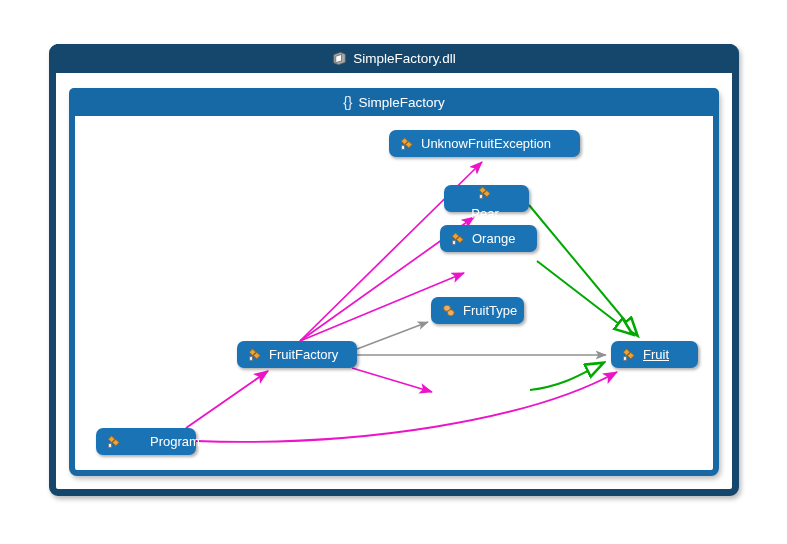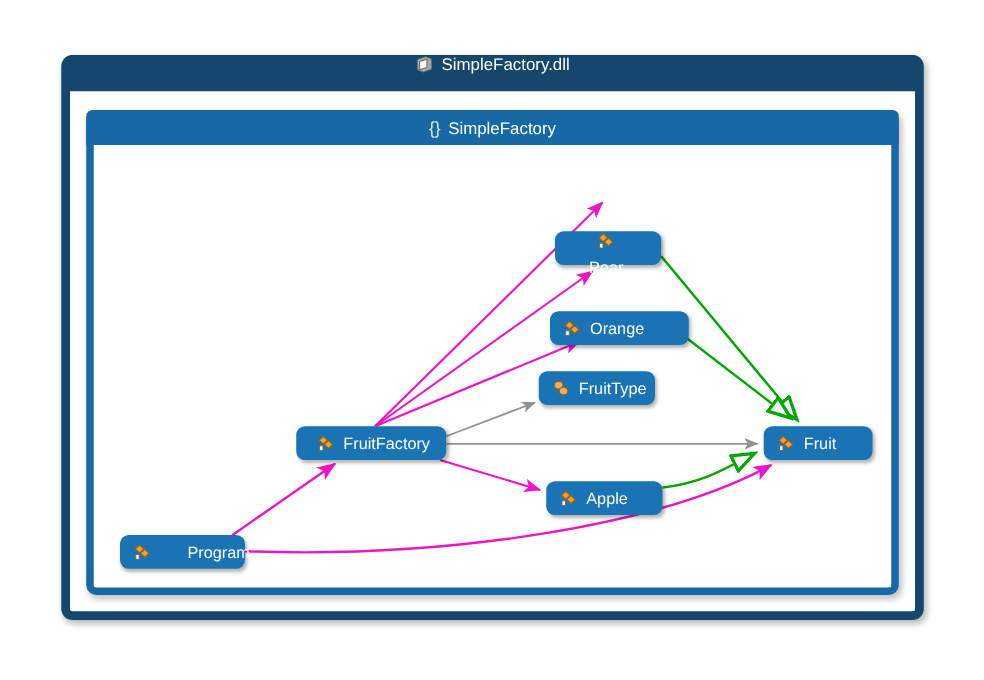--- a/index.html
+++ b/index.html
@@ -23,21 +23,21 @@
     box-sizing:border-box;
     box-shadow:2px 3px 5px rgba(0,0,0,.28);
   }
   .assembly-title{
     position:absolute;
     left:0; top:-7px;
     width:100%; height:29px;
     background:#15476c;
     color:#ffffff;
     font-size:13.5px;
-    display:flex; align-items:flex-start; justify-content:center; gap:6px;
+    display:flex; align-items:center; justify-content:center; gap:6px;
     box-sizing:border-box;
   }
 
   
   .namespace{
     position:absolute;
     left:69px; top:88px;
     width:650px; height:388px;
     background:#ffffff;
     border:6px solid #1669a5;
@@ -130,73 +130,73 @@
 
     <path d="M 196 441 C 360 447, 530 420, 617 372" fill="none" stroke="#ec13c9" stroke-width="1.9" marker-end="url(#mk-magenta)"></path>
 
     <path d="M 529 205 L 637 335" fill="none" stroke="#00a800" stroke-width="2" marker-end="url(#mk-green-hollow)"></path>
 
     <path d="M 537 261 L 632 334" fill="none" stroke="#00a800" stroke-width="2" marker-end="url(#mk-green-hollow)"></path>
 
     <path d="M 530 390 C 565 386, 585 372, 603 363" fill="none" stroke="#00a800" stroke-width="2" marker-end="url(#mk-green-hollow)"></path>
   </svg>
 
+  <div class="node" style="left:389px;top:130px;width:191px;">
+    <svg class="ico" viewBox="0 0 16 16">
+      <polygon points="2.2,5.2 5.6,2 9,5.2 5.6,8.4" fill="#e8a33d" stroke="#9c6212" stroke-width="0.9"></polygon>
+      <polygon points="6.4,8.6 9.8,5.4 13.2,8.6 9.8,11.8" fill="#e8a33d" stroke="#9c6212" stroke-width="0.9"></polygon>
+      <polygon points="2.6,9.6 5.4,9.6 5.4,13.4 2.6,13.4" fill="#ffffff" stroke="#6d6d6d" stroke-width="0.8"></polygon>
+    </svg>
+    <span class="lbl">UnknowFruitException</span>
+  </div>
 
   <div class="node" style="left:444px;top:185px;width:85px;flex-direction:column;">
     <svg class="ico" viewBox="0 0 16 16">
       <polygon points="2.2,5.2 5.6,2 9,5.2 5.6,8.4" fill="#e8a33d" stroke="#9c6212" stroke-width="0.9"></polygon>
       <polygon points="6.4,8.6 9.8,5.4 13.2,8.6 9.8,11.8" fill="#e8a33d" stroke="#9c6212" stroke-width="0.9"></polygon>
       <polygon points="2.6,9.6 5.4,9.6 5.4,13.4 2.6,13.4" fill="#ffffff" stroke="#6d6d6d" stroke-width="0.8"></polygon>
     </svg>
     <span class="lbl">Pear</span>
   </div>
 
-  <div class="node" style="left:440px;top:249px;width:111px;text-align:center;">
+  <div class="node" style="left:440px;top:225px;width:97px;text-align:center;">
     <svg class="ico" viewBox="0 0 16 16">
       <polygon points="2.2,5.2 5.6,2 9,5.2 5.6,8.4" fill="#e8a33d" stroke="#9c6212" stroke-width="0.9"></polygon>
       <polygon points="6.4,8.6 9.8,5.4 13.2,8.6 9.8,11.8" fill="#e8a33d" stroke="#9c6212" stroke-width="0.9"></polygon>
       <polygon points="2.6,9.6 5.4,9.6 5.4,13.4 2.6,13.4" fill="#ffffff" stroke="#6d6d6d" stroke-width="0.8"></polygon>
     </svg>
     <span class="lbl">Orange</span>
   </div>
 
   <div class="node" style="left:431px;top:297px;width:93px;">
     <svg class="ico" viewBox="0 0 16 16">
       <ellipse cx="6" cy="5.2" rx="3.4" ry="3.1" fill="#e7b06a" stroke="#9c6212" stroke-width="0.9"></ellipse>
       <ellipse cx="9.8" cy="9.8" rx="3.4" ry="3.1" fill="#e7b06a" stroke="#9c6212" stroke-width="0.9"></ellipse>
     </svg>
     <span class="lbl">FruitType</span>
   </div>
 
-  <div class="node" style="left:237px;top:341px;width:120px;justify-content:flex-end;">
+  <div class="node" style="left:237px;top:341px;width:120px;">
     <svg class="ico" viewBox="0 0 16 16">
       <polygon points="2.2,5.2 5.6,2 9,5.2 5.6,8.4" fill="#e8a33d" stroke="#9c6212" stroke-width="0.9"></polygon>
       <polygon points="6.4,8.6 9.8,5.4 13.2,8.6 9.8,11.8" fill="#e8a33d" stroke="#9c6212" stroke-width="0.9"></polygon>
       <polygon points="2.6,9.6 5.4,9.6 5.4,13.4 2.6,13.4" fill="#ffffff" stroke="#6d6d6d" stroke-width="0.8"></polygon>
     </svg>
     <span class="lbl">FruitFactory</span>
   </div>
 
-  <div class="node" style="left:611px;top:341px;width:87px;">
+  <div class="node" style="left:611px;top:341px;width:87px;text-decoration:underline;">
     <svg class="ico" viewBox="0 0 16 16">
       <polygon points="2.2,5.2 5.6,2 9,5.2 5.6,8.4" fill="#e8a33d" stroke="#9c6212" stroke-width="0.9"></polygon>
       <polygon points="6.4,8.6 9.8,5.4 13.2,8.6 9.8,11.8" fill="#e8a33d" stroke="#9c6212" stroke-width="0.9"></polygon>
       <polygon points="2.6,9.6 5.4,9.6 5.4,13.4 2.6,13.4" fill="#ffffff" stroke="#6d6d6d" stroke-width="0.8"></polygon>
     </svg>
     <span class="lbl">Fruit</span>
   </div>
 
-  <div class="node" style="left:437px;top:385px;width:93px;">
-    <svg class="ico" viewBox="0 0 16 16">
-      <polygon points="2.2,5.2 5.6,2 9,5.2 5.6,8.4" fill="#e8a33d" stroke="#9c6212" stroke-width="0.9"></polygon>
-      <polygon points="6.4,8.6 9.8,5.4 13.2,8.6 9.8,11.8" fill="#e8a33d" stroke="#9c6212" stroke-width="0.9"></polygon>
-      <polygon points="2.6,9.6 5.4,9.6 5.4,13.4 2.6,13.4" fill="#ffffff" stroke="#6d6d6d" stroke-width="0.8"></polygon>
-    </svg>
-    <span class="lbl">Apple</span>
-  </div>
 
   <div class="node" style="left:96px;top:428px;width:100px;gap:28px;">
     <svg class="ico" viewBox="0 0 16 16">
       <polygon points="2.2,5.2 5.6,2 9,5.2 5.6,8.4" fill="#e8a33d" stroke="#9c6212" stroke-width="0.9"></polygon>
       <polygon points="6.4,8.6 9.8,5.4 13.2,8.6 9.8,11.8" fill="#e8a33d" stroke="#9c6212" stroke-width="0.9"></polygon>
       <polygon points="2.6,9.6 5.4,9.6 5.4,13.4 2.6,13.4" fill="#ffffff" stroke="#6d6d6d" stroke-width="0.8"></polygon>
     </svg>
     <span class="lbl">Program</span>
   </div>
 

